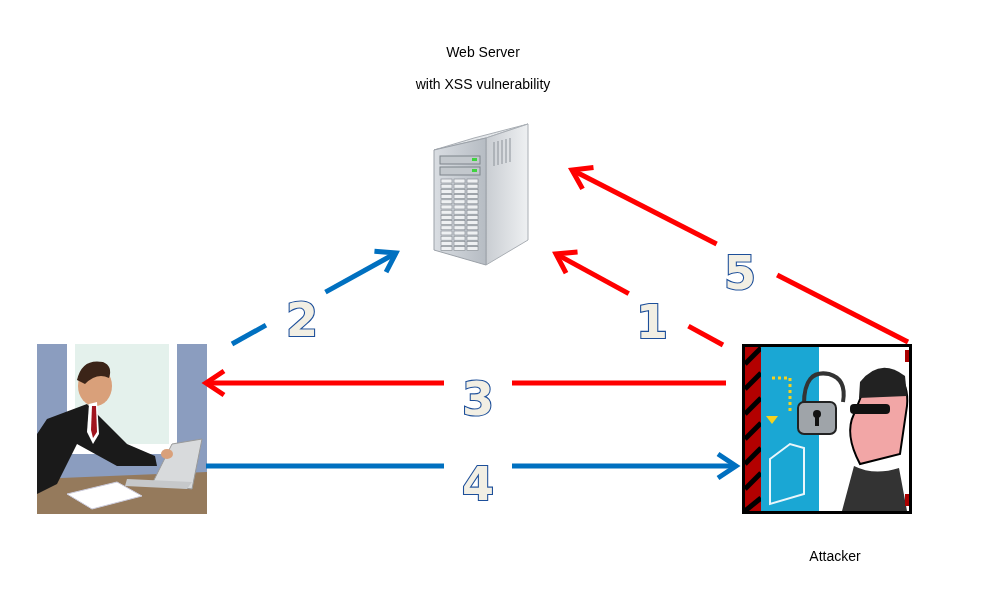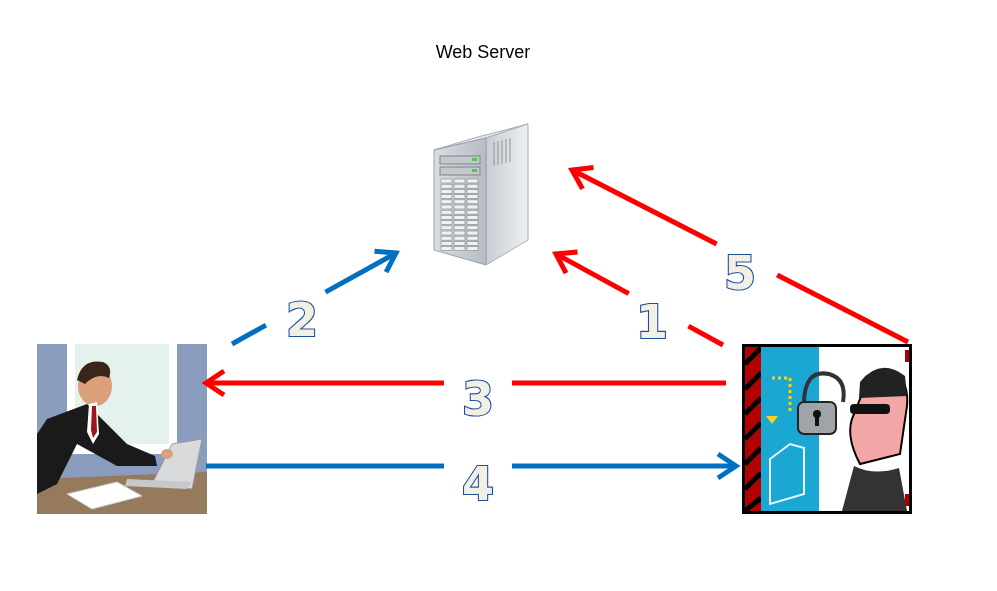--- a/index.html
+++ b/index.html
@@ -1,34 +1,35 @@
 <!DOCTYPE html>
 <html><head>
 <meta charset="utf-8">
 <style>
   html, body { margin:0; padding:0; background:#ffffff; }
   #stage { position:relative; width:997px; height:591px; overflow:hidden; background:#fff; font-family:"Liberation Sans", "DejaVu Sans", sans-serif; }
-  .label { position:absolute; color:#000; font-size:18px; text-align:center; line-height:32px; }
+  .label { position:absolute; color:#000; font-size:14px; text-align:center; line-height:32px; }
   #title { left:333px; top:36px; width:300px; }
   #user-label { left:60px; top:540px; width:120px; }
   #attacker-label { left:770px; top:540px; width:130px; }
   svg#arrows { position:absolute; left:0; top:0; }
   .num { font-family:"DejaVu Sans", sans-serif; font-weight:bold; font-size:46px; fill:#f2efe4; stroke:#1d4f9a; stroke-width:2.2px; paint-order:stroke; }
   .pic { position:absolute; }
   #server { left:428px; top:120px; width:130px; height:150px; }
   #user-pic { left:37px; top:344px; width:170px; height:170px; }
   #attacker-pic { left:742px; top:344px; width:170px; height:170px; }
 </style>
 </head>
 <body>
 
 <div id="stage">
 
   <div id="title" class="label">
     <div>Web Server</div>
+    <div>with XSS vulnerability</div>
   </div>
 
   <div id="server" class="pic">
     <svg width="130" height="150" viewBox="0 0 130 150">
       <defs>
         <linearGradient id="sfront" x1="0" x2="1">
             <stop offset="0" stop-color="#d9dde2"></stop>
             <stop offset="1" stop-color="#b6bcc3"></stop>
           </linearGradient>
         <linearGradient id="sside" x1="0" x2="1">
@@ -162,13 +163,14 @@
       <line x1="206" y1="466" x2="444" y2="466" stroke="#0070c0" stroke-width="5"></line>
       <line x1="512" y1="466" x2="732" y2="466" stroke="#0070c0" stroke-width="5"></line>
       <polyline points="718,478 736,466 718,454" fill="none" stroke="#0070c0" stroke-width="5" stroke-linejoin="miter"></polyline>
       <text x="478" y="500" text-anchor="middle" class="num">4</text>
       <line x1="908" y1="342" x2="777.1604912244132" y2="275.0226324124973" stroke="#ff0000" stroke-width="5"></line>
       <line x1="716.6304127621112" y1="244.03699700917596" x2="575.5605928507237" y2="171.8226844354895" stroke="#ff0000" stroke-width="5"></line>
       <polyline points="593.4907211347249,167.52030140753175 572,170 582.5546145217879,188.88385851187365" fill="none" stroke="#ff0000" stroke-width="5" stroke-linejoin="miter"></polyline>
       <text x="740" y="289" text-anchor="middle" class="num">5</text>
     </svg>
 
+  <div id="attacker-label" class="label">Attacker</div>
 </div>
 
 </body></html>

